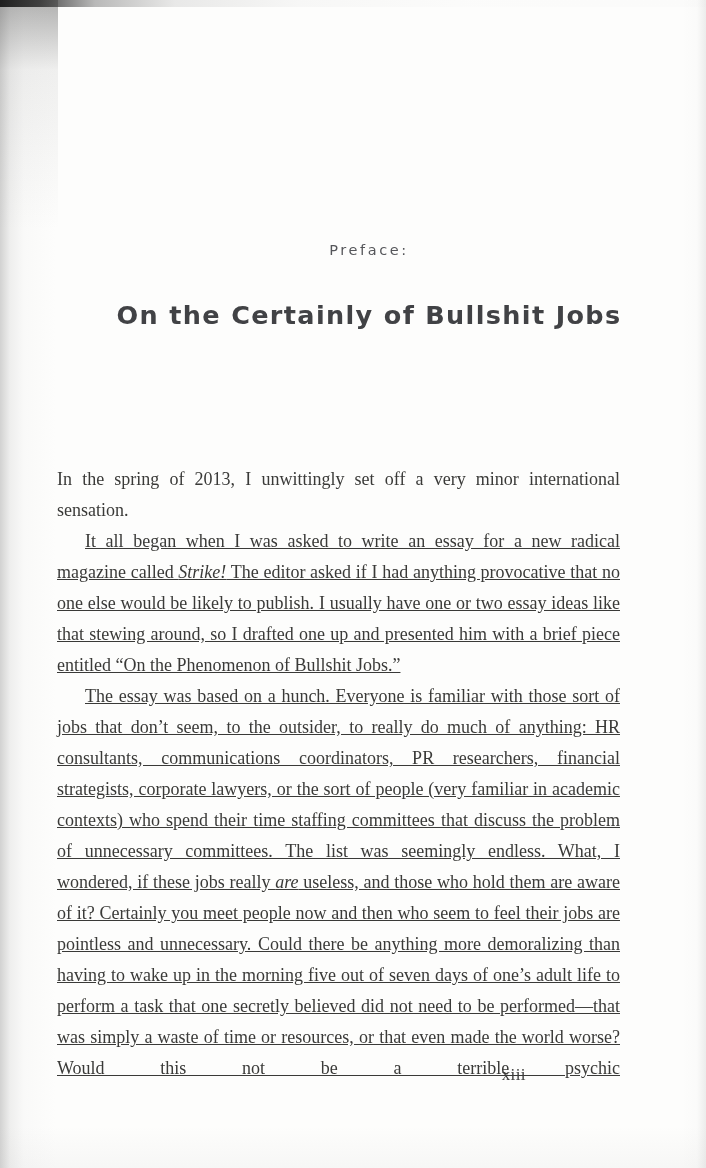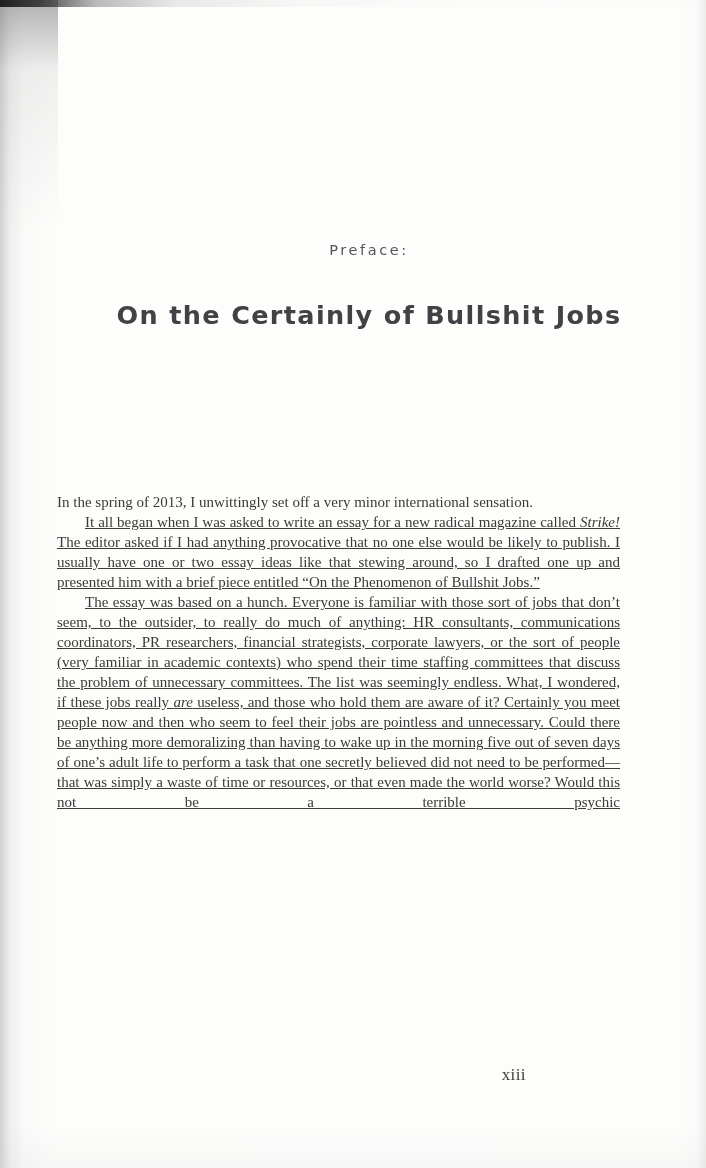--- a/index.html
+++ b/index.html
@@ -107,24 +107,24 @@
     line-height: 1;
     margin: 0;
     padding-top: 45px;
     white-space: nowrap;
   }
 
   
   .body-col {
     position: absolute;
     left: 57px;
-    top: 492px;
+    top: 464px;
     width: 563px;
-    font-size: 15px;
-    line-height: 20px;
+    font-size: 18px;
+    line-height: 31px;
     text-align: justify;
     text-justify: inter-word;
     hyphens: none;
   }
   .body-col p {
     margin: 0;
   }
   .body-col p.indent {
     text-indent: 28px;
     text-decoration: underline;

